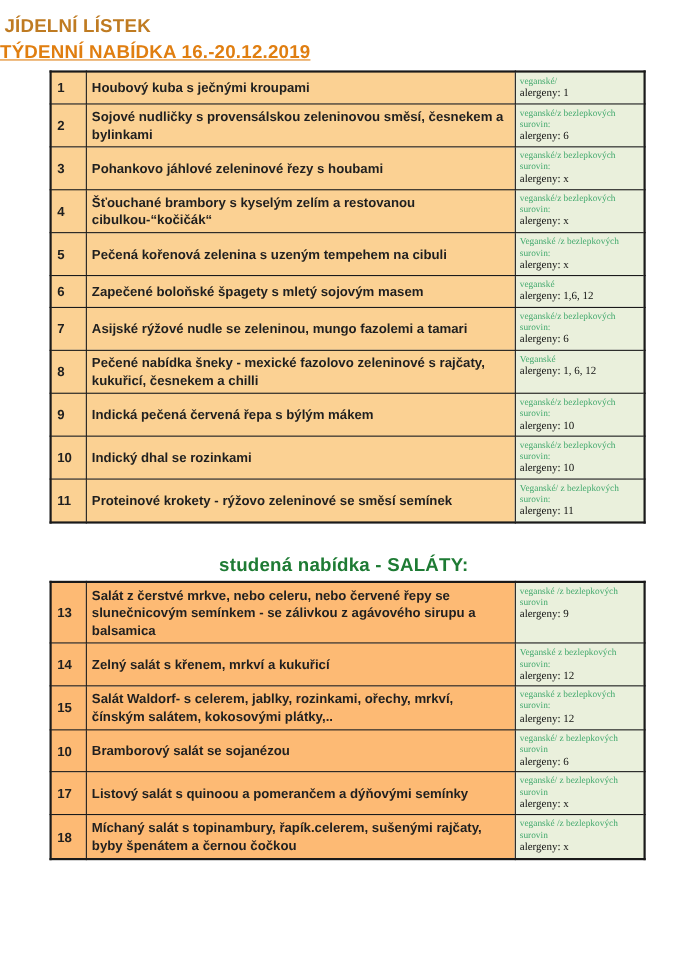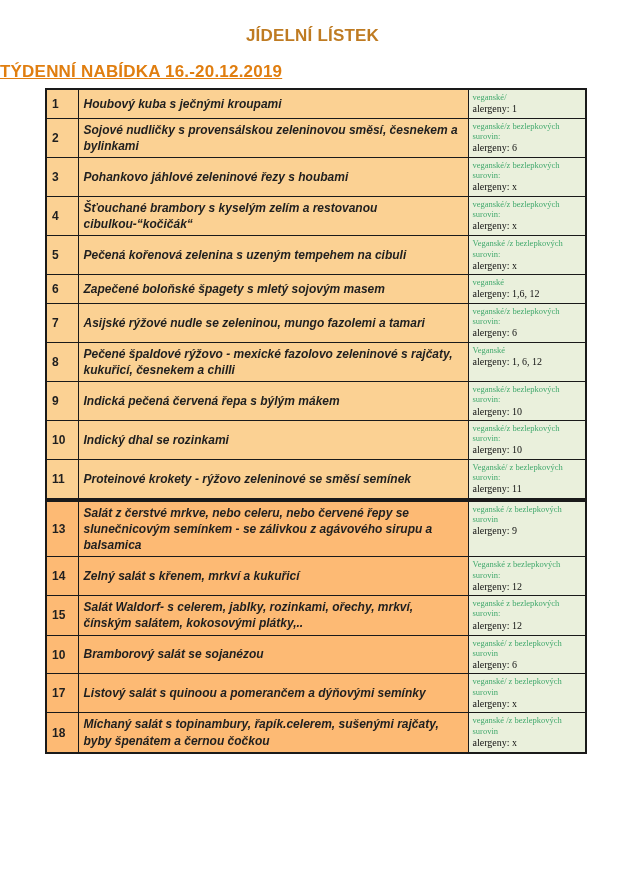--- a/index.html
+++ b/index.html
@@ -10,22 +10,21 @@
   .page {
     width: 625px;
     height: 884px;
     background: #ffffff;
     box-sizing: border-box;
     padding-top: 10px;
     font-family: "Liberation Sans", sans-serif;
     overflow: hidden;
   }
   .title-1 {
-    margin: 16px;
-    text-align: center;
+    margin: 4px;
     font-size: 17px;
     font-weight: bold;
     color: #bf7b22;
     letter-spacing: 0.2px;
   }
   .title-2 {
     margin: 2px 0 6px 0;
     text-align: left;
     font-size: 17px;
     font-weight: bold;
@@ -56,21 +55,20 @@
     padding: 2px 2px 2px 5px;
     vertical-align: middle;
   }
   td.dish {
     font-weight: bold;
     font-size: 12px;
     color: #1f1f1f;
     padding: 3px 5px;
     vertical-align: middle;
     line-height: 1.35;
-    font-style: italic;
   }
   td.allerg {
     padding: 2px 4px;
     vertical-align: top;
     font-family: "Liberation Serif", serif;
   }
   .week td.num, .week td.dish { background: #fbd193; }
   .salads td.num, .salads td.dish { background: #fdba74; }
   td.allerg { background: #eaf0dc; }
 
@@ -163,21 +161,21 @@
         <tr class="menu-row">
           <td class="num">7</td>
           <td class="dish">Asijské rýžové nudle se zeleninou, mungo fazolemi a tamari</td>
           <td class="allerg">
             <span class="diet">veganské/z bezlepkových surovin:</span>
             <span class="acode">alergeny: 6</span>
           </td>
         </tr>
         <tr class="menu-row">
           <td class="num">8</td>
-          <td class="dish">Pečené špaldové rýžovo - mexické fazolovo zeleninové s rajčaty, kukuřicí, česnekem a chilli</td>
+          <td class="dish">Pečené nabídka šneky - mexické fazolovo zeleninové s rajčaty, kukuřicí, česnekem a chilli</td>
           <td class="allerg">
             <span class="diet">Veganské</span>
             <span class="acode">alergeny: 1, 6, 12</span>
           </td>
         </tr>
         <tr class="menu-row">
           <td class="num">9</td>
           <td class="dish">Indická pečená červená řepa s býlým mákem</td>
           <td class="allerg">
             <span class="diet">veganské/z bezlepkových surovin:</span>
@@ -196,20 +194,21 @@
           <td class="num">11</td>
           <td class="dish">Proteinové krokety - rýžovo zeleninové se směsí semínek</td>
           <td class="allerg">
             <span class="diet">Veganské/ z bezlepkových surovin:</span>
             <span class="acode">alergeny: 11</span>
           </td>
         </tr>
       </tbody>
   </table>
 
+  <h2 class="section-title">studená nabídka - SALÁTY:</h2>
 
   <table class="menu salads">
     <colgroup>
       <col class="c-num">
         <col class="c-dish">
         <col class="c-allerg">
     </colgroup>
     <tbody id="salads-body">
         <tr class="menu-row">
           <td class="num">13</td>

